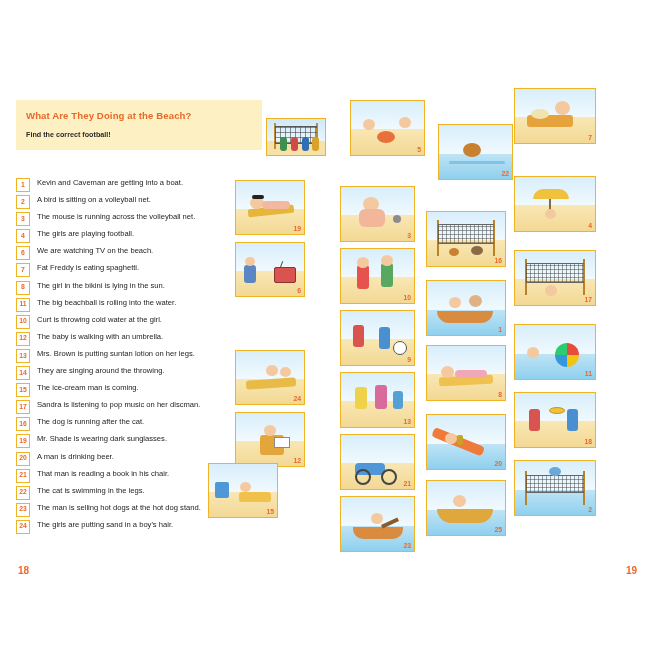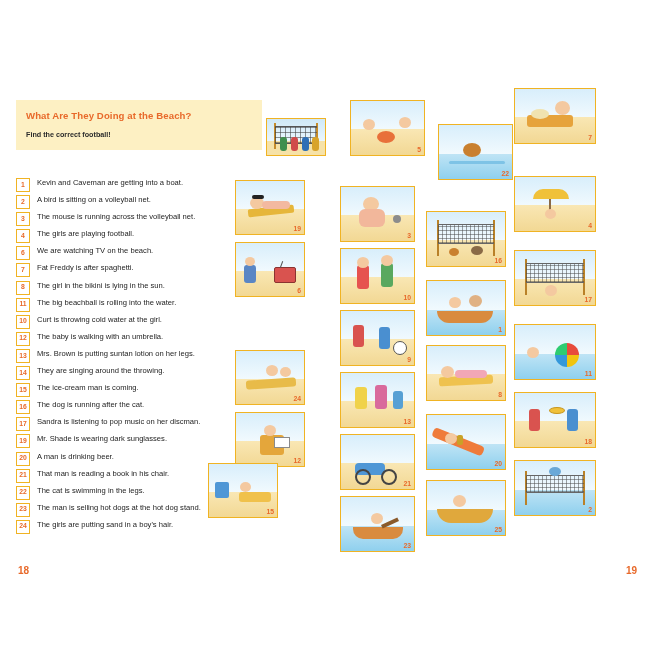--- a/index.html
+++ b/index.html
@@ -218,21 +218,21 @@
       <div class="list-item">
           <div class="num-box">4</div>
           <div class="item-text">The girls are playing football.</div>
         </div>
       <div class="list-item">
           <div class="num-box">6</div>
           <div class="item-text">We are watching TV on the beach.</div>
         </div>
       <div class="list-item">
           <div class="num-box">7</div>
-          <div class="item-text">Fat Freddy is after spaghetti.</div>
+          <div class="item-text">Fat Freddy is eating spaghetti.</div>
         </div>
       <div class="list-item">
           <div class="num-box">8</div>
           <div class="item-text">The girl in the bikini is lying in the sun.</div>
         </div>
       <div class="list-item">
           <div class="num-box">11</div>
           <div class="item-text">The big beachball is rolling into the water.</div>
         </div>
       <div class="list-item">
@@ -249,26 +249,26 @@
         </div>
       <div class="list-item">
           <div class="num-box">14</div>
           <div class="item-text">They are singing around the throwing.</div>
         </div>
       <div class="list-item">
           <div class="num-box">15</div>
           <div class="item-text">The ice-cream man is coming.</div>
         </div>
       <div class="list-item">
+          <div class="num-box">17</div>
+          <div class="item-text">Sandra is listening to pop music on her discman.</div>
+        </div>
+      <div class="list-item">
           <div class="num-box">16</div>
           <div class="item-text">The dog is running after the cat.</div>
-        </div>
-      <div class="list-item">
-          <div class="num-box">17</div>
-          <div class="item-text">Sandra is listening to pop music on her discman.</div>
         </div>
       <div class="list-item">
           <div class="num-box">19</div>
           <div class="item-text">Mr. Shade is wearing dark sunglasses.</div>
         </div>
       <div class="list-item">
           <div class="num-box">20</div>
           <div class="item-text">A man is drinking beer.</div>
         </div>
       <div class="list-item">

